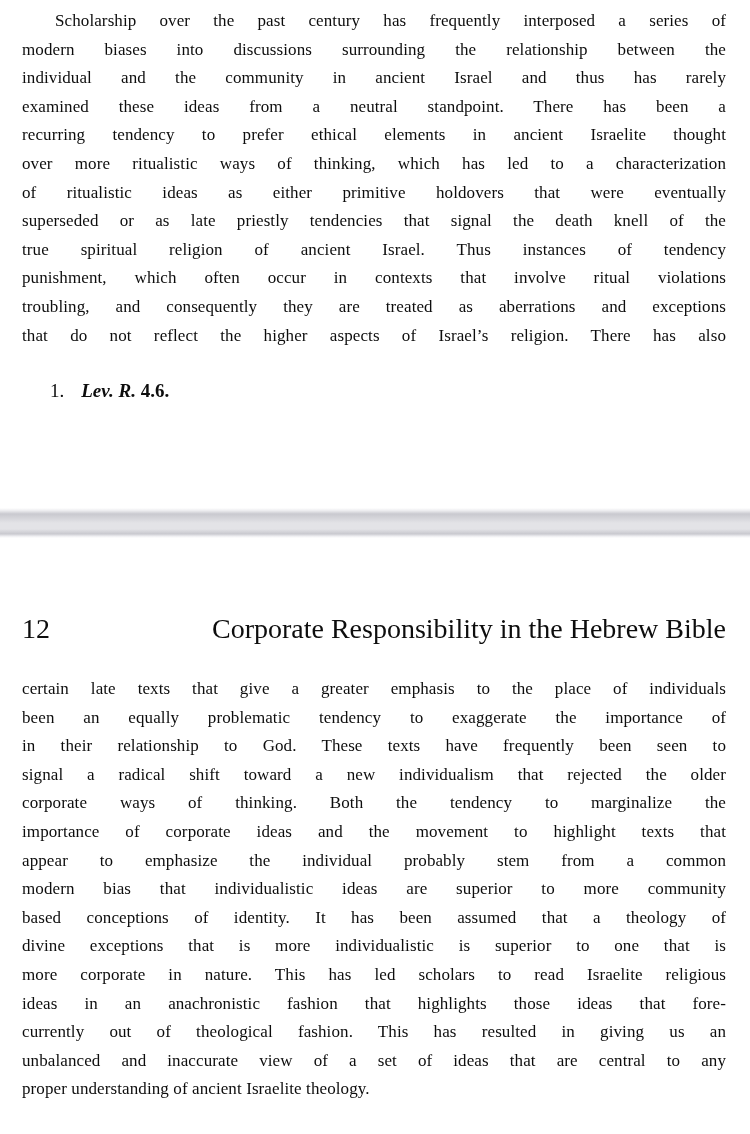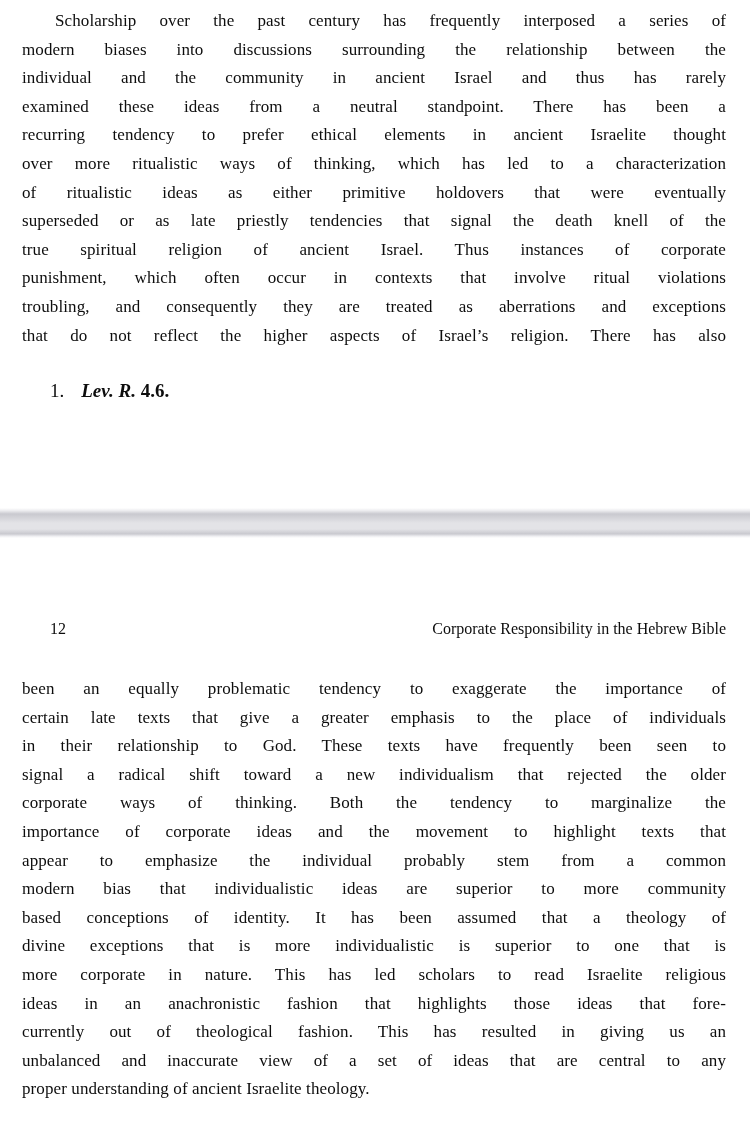--- a/index.html
+++ b/index.html
@@ -58,23 +58,22 @@
     width: 750px;
     height: 30px;
     
     background: linear-gradient(180deg, #ffffff 0%, #eeeef1 8%, #c9c9cf 20%, #e3e3e7 50%, #dcdce0 70%, #c9c9cf 86%, #eeeef1 94%, #ffffff 100%);
   }
 
   .running-head {
     position: relative;
     height: 26px;
     margin-bottom: 33px;
-    font-size: 16px;
+    font-size: 28px;
     line-height: 26px;
-    margin-left: 28px;
   }
   .pagenum {
     position: absolute;
     left: 0;
     top: 0;
   }
   .runtitle {
     display: block;
     text-align: right;
   }
@@ -85,42 +84,42 @@
 <div class="page page1">
   <div class="body-text">
       <div class="line indent">Scholarship over the past century has frequently interposed a series of</div>
       <div class="line">modern biases into discussions surrounding the relationship between the</div>
       <div class="line">individual and the community in ancient Israel and thus has rarely</div>
       <div class="line">examined these ideas from a neutral standpoint. There has been a</div>
       <div class="line">recurring tendency to prefer ethical elements in ancient Israelite thought</div>
       <div class="line">over more ritualistic ways of thinking, which has led to a characterization</div>
       <div class="line">of ritualistic ideas as either primitive holdovers that were eventually</div>
       <div class="line">superseded or as late priestly tendencies that signal the death knell of the</div>
-      <div class="line">true spiritual religion of ancient Israel. Thus instances of corporate</div>
+      <div class="line">true spiritual religion of ancient Israel. Thus instances of tendency</div>
       <div class="line">punishment, which often occur in contexts that involve ritual violations</div>
       <div class="line">troubling, and consequently they are treated as aberrations and exceptions</div>
       <div class="line">that do not reflect the higher aspects of Israel’s religion. There has also</div>
     </div>
 
   <div class="footnote">
     <span class="fn-marker">1.</span><span class="fn-source">Lev. R.</span><span> </span><span class="fn-locator">4.6.</span>
   </div>
 </div>
 
 <div class="separator" style="background: linear-gradient(rgb(255, 255, 255) 0%, rgb(238, 238, 241) 8%, rgb(201, 201, 207) 20%, rgb(227, 227, 231) 50%, rgb(227, 227, 231) 70%, rgb(201, 201, 207) 86%, rgb(238, 238, 241) 94%, rgb(255, 255, 255) 100%);"></div>
 
 <div class="page page2">
   <div class="running-head">
     <span class="pagenum">12</span>
     <span class="runtitle">Corporate Responsibility in the Hebrew Bible</span>
   </div>
 
   <div class="body-text">
+      <div class="line">certain late texts that give a greater emphasis to the place of individuals</div>
       <div class="line">been an equally problematic tendency to exaggerate the importance of</div>
-      <div class="line">certain late texts that give a greater emphasis to the place of individuals</div>
       <div class="line">in their relationship to God. These texts have frequently been seen to</div>
       <div class="line">signal a radical shift toward a new individualism that rejected the older</div>
       <div class="line">corporate ways of thinking. Both the tendency to marginalize the</div>
       <div class="line">importance of corporate ideas and the movement to highlight texts that</div>
       <div class="line">appear to emphasize the individual probably stem from a common</div>
       <div class="line">modern bias that individualistic ideas are superior to more community</div>
       <div class="line">based conceptions of identity. It has been assumed that a theology of</div>
       <div class="line">divine exceptions that is more individualistic is superior to one that is</div>
       <div class="line">more corporate in nature. This has led scholars to read Israelite religious</div>
       <div class="line">ideas in an anachronistic fashion that highlights those ideas that fore-</div>

